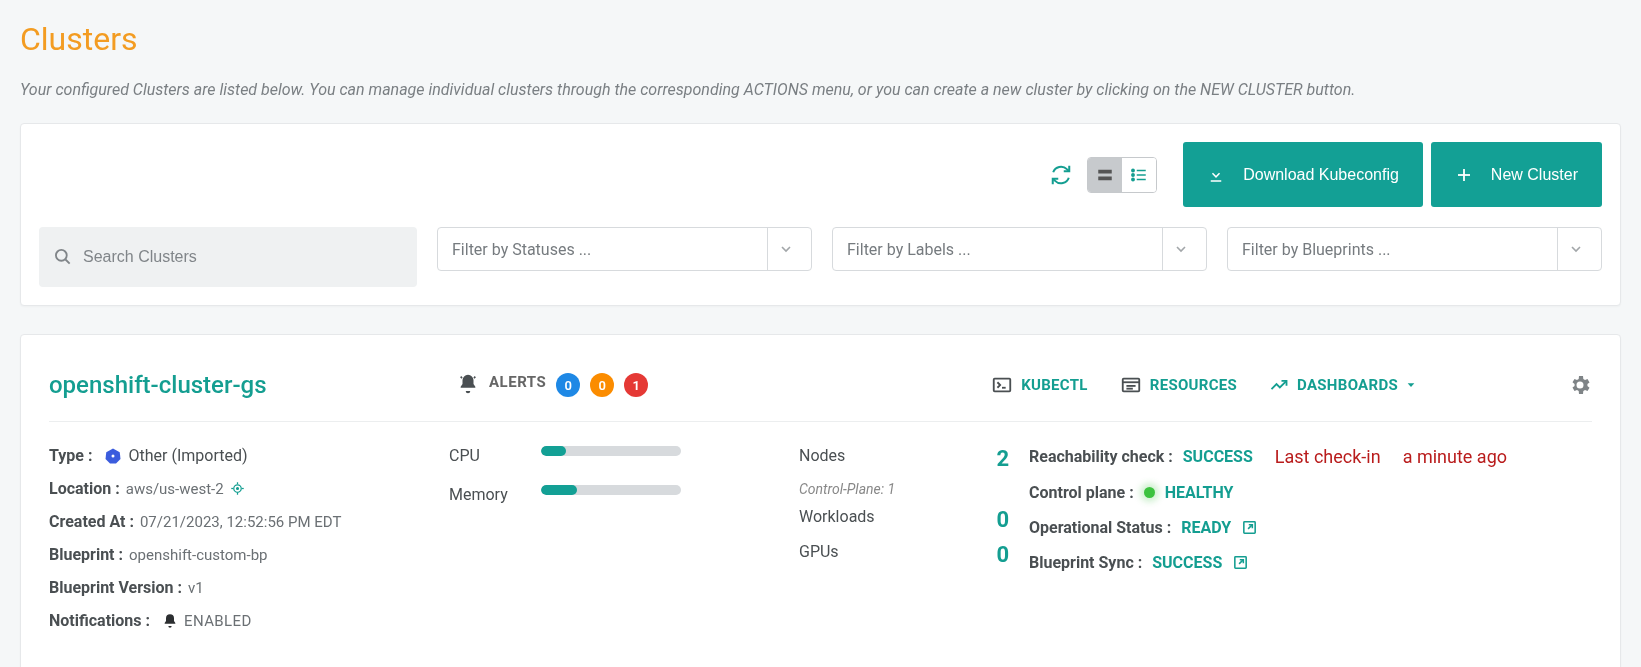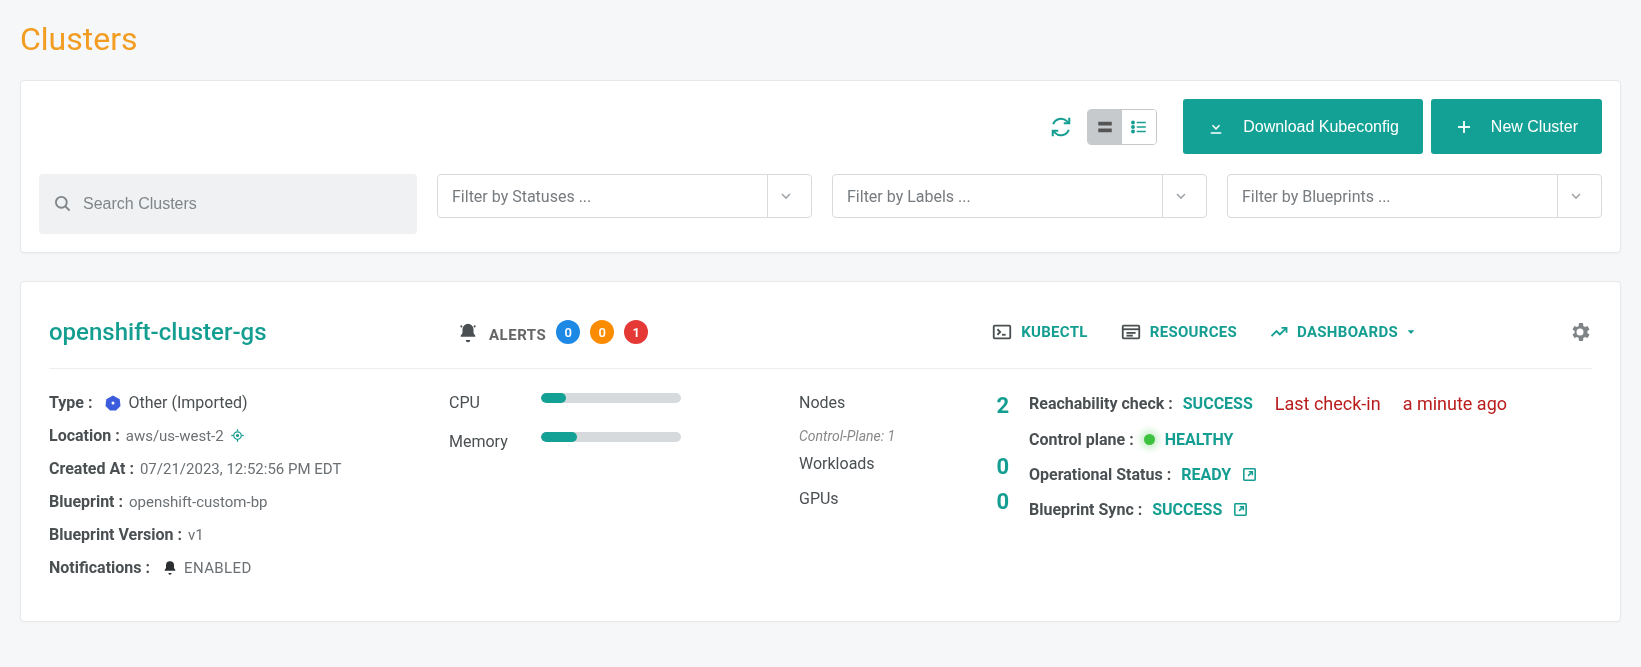--- a/index.html
+++ b/index.html
@@ -56,21 +56,21 @@
       width:34px; height:34px;
       border:none; background:#fff; cursor:pointer;
       display:flex;align-items:center;justify-content:center;
       color:#888;
     }
     .view-toggle button.active {
       background:#c7cacd; color:#555;
     }
     .action-btn {
       display:flex; align-items:center; gap:18px;
-      padding:0 24px; height:55px;
+      padding:0 24px; height:65px;
       border:none; border-radius:3px;
       background:#13a095; color:#fff;
       font-size:16px; cursor:pointer;
       font-weight:500;
     }
     .action-btn .btn-ico { width:18px; height:18px; display:flex;align-items:center;justify-content:center; color:#fff; }
 
     .toolbar-row2 {
       display:flex; gap:20px;
     }
@@ -113,21 +113,21 @@
       border-bottom:1px solid #eceeef;
     }
     .cluster-name {
       color:#149e91;
       font-size:24px;
       font-weight:500;
       flex:0 0 auto;
       min-width:380px;
     }
     .alerts-block {
-      display:flex; align-items:flex-end; gap:10px;
+      display:flex; align-items:flex-start; gap:10px;
       color:#666;
     }
     .alerts-block .alerts-label{
       font-weight:700; font-size:15px; letter-spacing:0.5px; color:#666;
     }
     .badge {
       width:24px; height:24px; border-radius:50%;
       display:flex;align-items:center;justify-content:center;
       color:#fff; font-size:13px; font-weight:600;
     }
@@ -183,20 +183,21 @@
     .green-dot { width:11px; height:11px; border-radius:50%; background:#3cc23f; box-shadow:0 0 6px 4px rgba(60,194,63,0.25); }
     .ext-ico { color:#149e91; }
     svg{display:block;}
   </style>
 </head>
 <body>
 
 <div class="page">
 
   <h1 class="page-title">Clusters</h1>
+  <p class="page-desc">Your configured Clusters are listed below. You can manage individual clusters through the corresponding ACTIONS menu, or you can create a new cluster by clicking on the NEW CLUSTER button.</p>
 
   <div class="card toolbar-card">
     <div class="toolbar-row1">
       <button class="icon-btn">
         <span>
           <svg width="22" height="22" viewBox="0 0 24 24" fill="none" stroke="currentColor" stroke-width="2.2">
             <path d="M21 2v6h-6"></path>
               <path d="M3 22v-6h6"></path>
             <path d="M3.5 9a9 9 0 0 1 14.9-3.4L21 8"></path>
             <path d="M20.5 15a9 9 0 0 1-14.9 3.4L3 16"></path>

